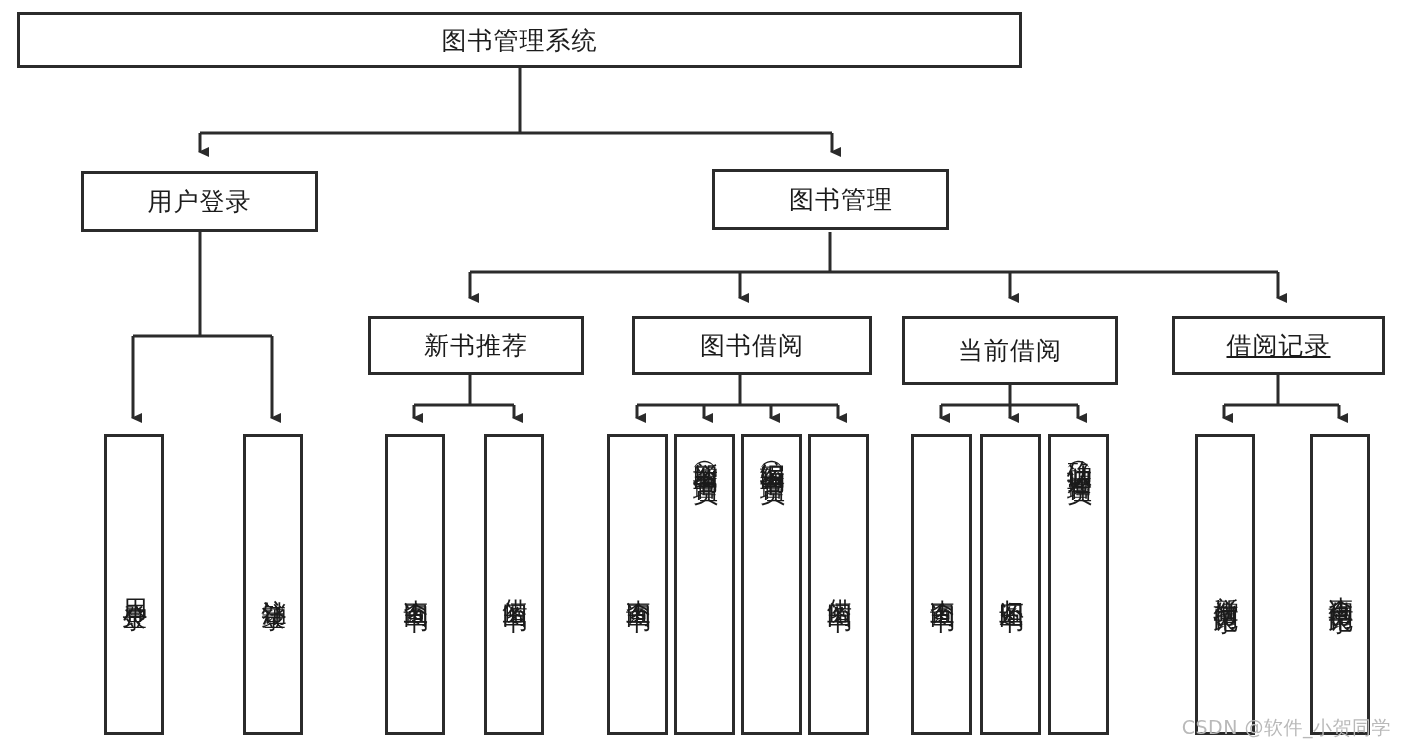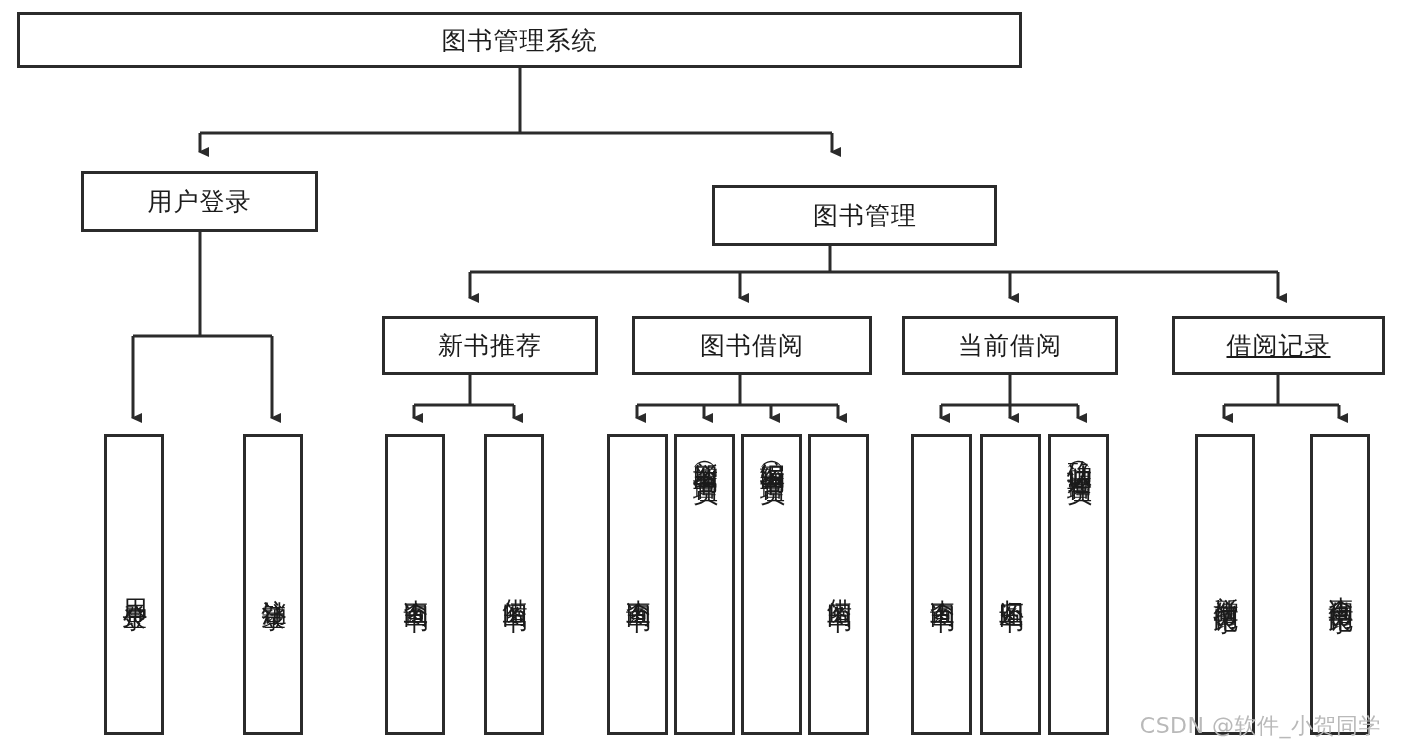--- a/index.html
+++ b/index.html
@@ -58,23 +58,23 @@
   svg.links {
     position: absolute;
     left: 0;
     top: 0;
     width: 1405px;
     height: 747px;
     pointer-events: none;
   }
   .watermark {
     position: absolute;
-    right: 24px;
+    right: 14px;
     bottom: 6px;
-    font-size: 22px;
+    font-size: 19px;
     color: #b9b9b9;
     white-space: nowrap;
     letter-spacing: 0.5px;
   }
 </style>
 </head>
 <body>
 
 <div id="canvas">
 
@@ -128,31 +128,31 @@
     </g>
   </svg>
 
   <div class="node node-root" style="left:17px; top:12px; width:1005px; height:56px;">
     <span>图书管理系统</span>
   </div>
 
   <div class="node node-h" style="left:81px; top:171px; width:237px; height:61px;">
     <span>用户登录</span>
   </div>
-  <div class="node node-h" style="left:712px; top:185px; width:285px; height:61px;padding-left:21px;">
+  <div class="node node-h" style="left:712px; top:169px; width:237px; height:61px;padding-left:21px;">
     <span>图书管理</span>
   </div>
 
-  <div class="node node-h" style="left:382px; top:316px; width:216px; height:59px;">
+  <div class="node node-h" style="left:368px; top:316px; width:216px; height:59px;">
     <span>新书推荐</span>
   </div>
   <div class="node node-h" style="left:632px; top:316px; width:240px; height:59px;">
     <span>图书借阅</span>
   </div>
-  <div class="node node-h" style="left:902px; top:316px; width:216px; height:59px;">
+  <div class="node node-h" style="left:902px; top:316px; width:216px; height:69px;">
     <span>当前借阅</span>
   </div>
   <div class="node node-h" style="left:1172px; top:316px; width:213px; height:59px;text-decoration:underline;">
     <span>借阅记录</span>
   </div>
 
   <div class="node leaf mid" style="left:104px; top:434px; width:60px; height:301px;">
     <span class="vtext">用户登录</span>
   </div>
   <div class="node leaf mid" style="left:243px; top:434px; width:60px; height:301px;">

